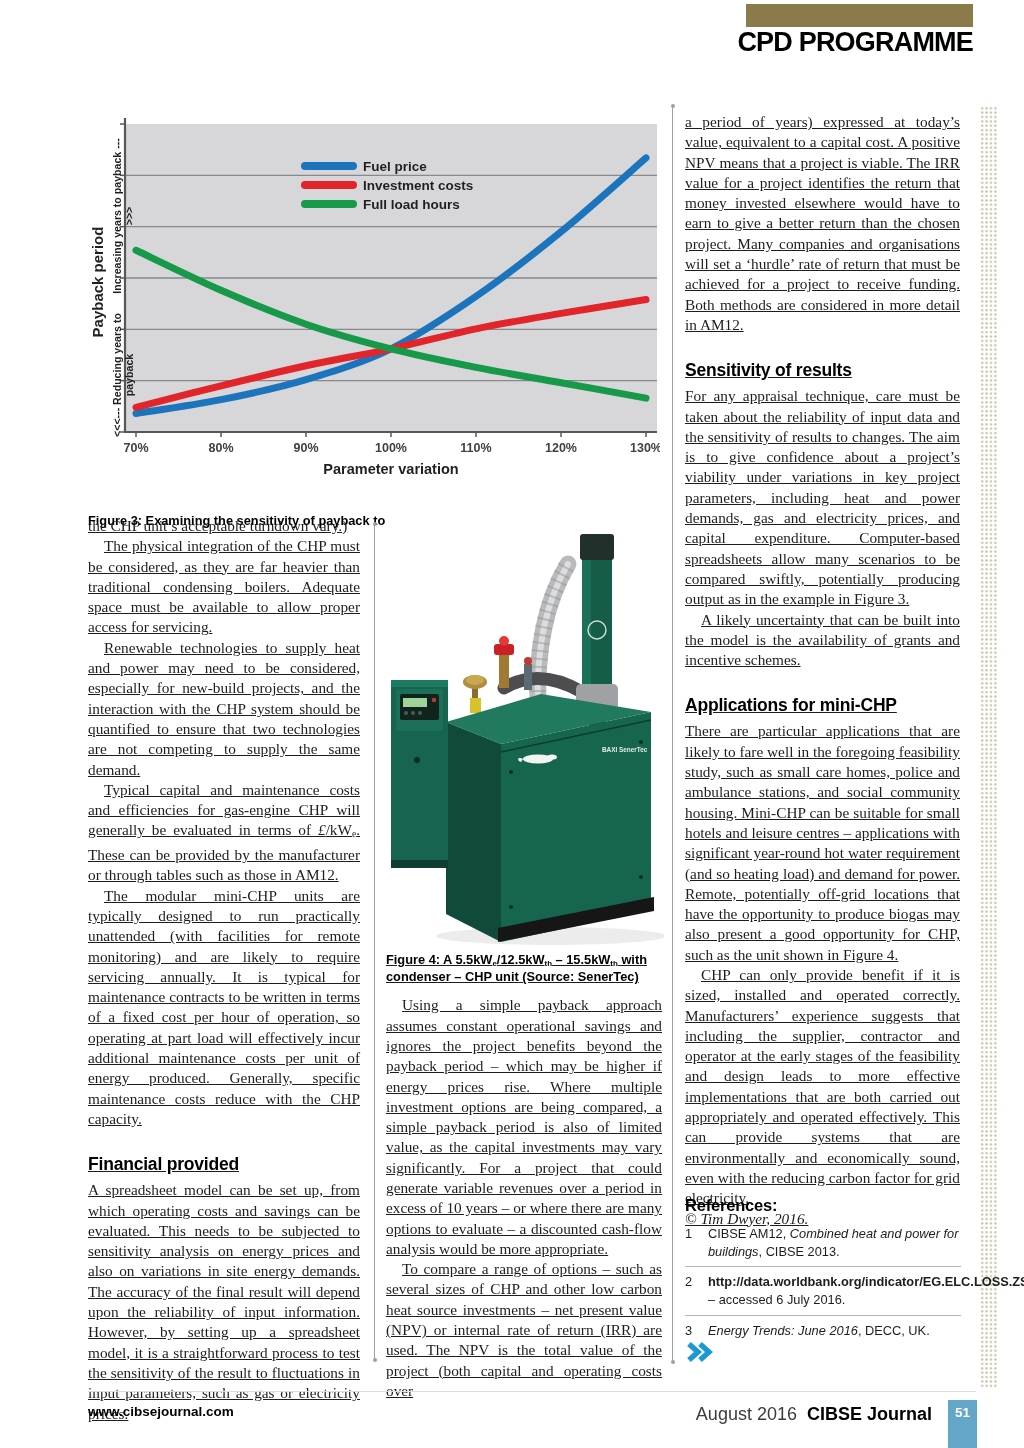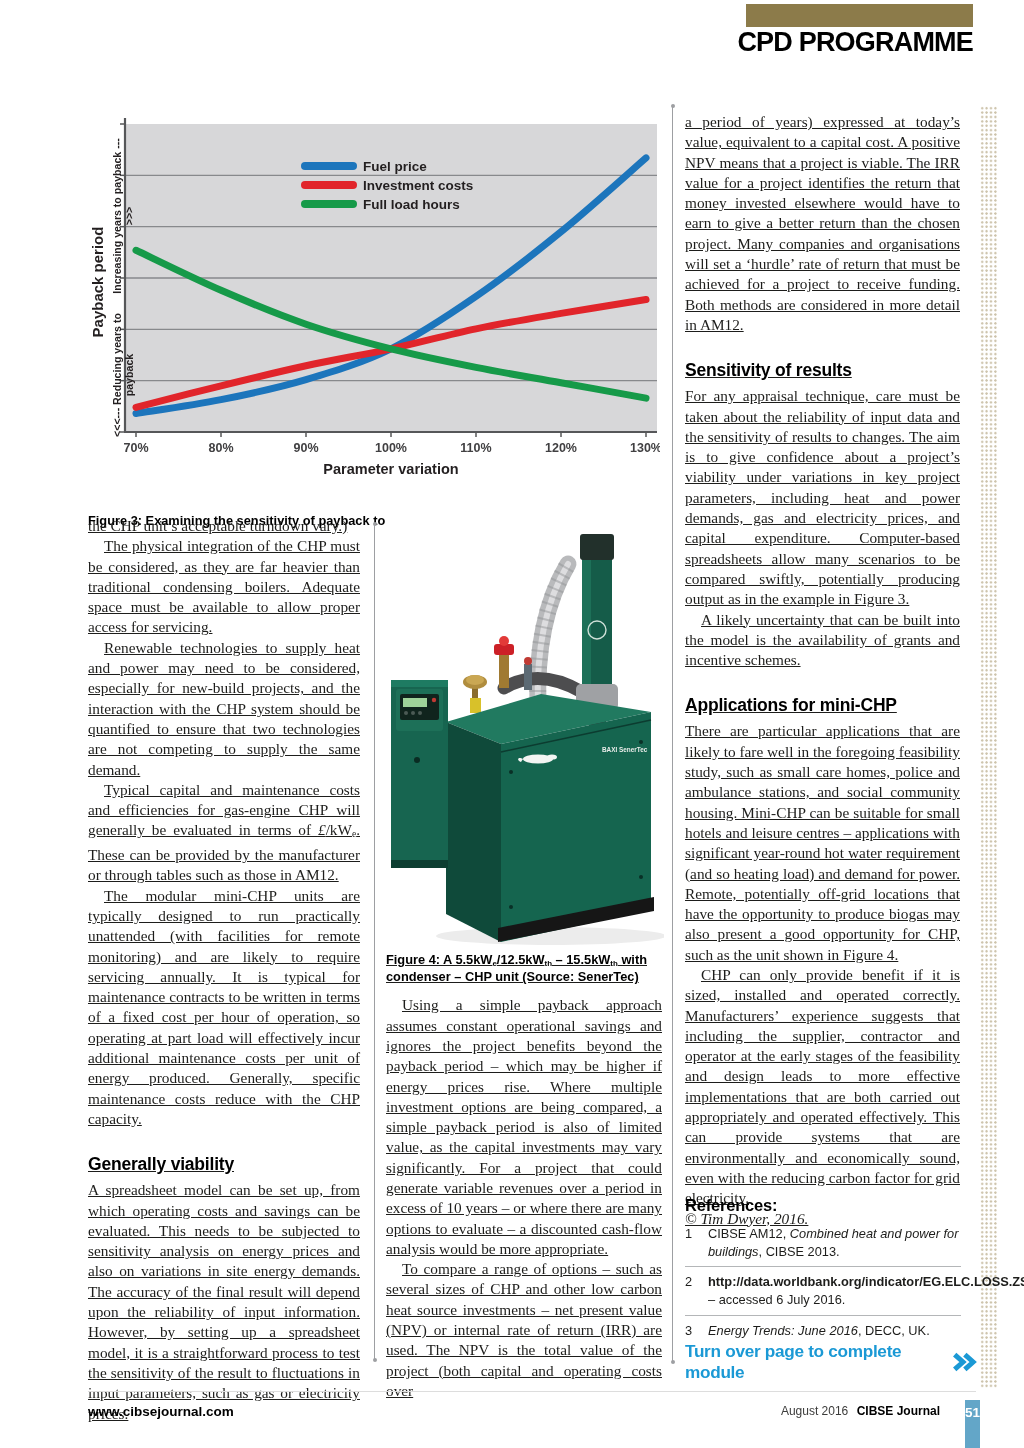--- a/index.html
+++ b/index.html
@@ -64,26 +64,26 @@
 
   
   #turnover{position:absolute;left:685px;top:1341px;width:292px;display:flex;align-items:center;gap:8px;}
   #turnover-label{font-family:"Liberation Sans",sans-serif;font-weight:700;font-size:17.2px;
         letter-spacing:-0.3px;color:#1b99d5;}
 
   
   #footer-rule{position:absolute;left:88px;top:1391px;width:888px;height:1px;background:#dddddd;}
   #footer-site{position:absolute;left:88px;top:1404px;font-family:"Liberation Sans",sans-serif;
         font-weight:700;font-size:13.5px;color:#000;}
-  #footer-right{position:absolute;right:84px;top:1404px;font-family:"Liberation Sans",sans-serif;
-        font-size:12px;color:#3c3c3b;white-space:nowrap;text-align:right;}
+  #footer-right{position:absolute;right:92px;top:1404px;font-family:"Liberation Sans",sans-serif;
+        font-size:18px;color:#3c3c3b;white-space:nowrap;text-align:right;}
   #footer-right .journal{font-weight:700;color:#000;margin-left:5px;}
-  #page-box{position:absolute;left:948px;top:1400px;width:15px;height:48px;background:#63a6c8;
+  #page-box{position:absolute;left:948px;top:1400px;width:29px;height:48px;background:#63a6c8;
         font-family:"Liberation Sans",sans-serif;font-weight:700;font-size:13.5px;color:#fff;
-        text-align:center;padding-top:5px;box-sizing:border-box;margin-left:17px;}
+        text-align:center;padding-top:5px;box-sizing:border-box;}
 </style>
 </head>
 <body>
 
 <div id="page">
 
   <div id="gold-bar"></div>
   <div id="kicker">CPD PROGRAMME</div>
 
   <div id="figure3">
@@ -137,21 +137,21 @@
   <div id="rule-1" class="colrule"></div>
   <div id="rule-2" class="colrule"></div>
   <div id="dotted-strip"></div>
 
   <div id="col-left" class="col">
     <p class="body-p">the CHP unit’s acceptable turndown vary.)</p>
     <p class="body-p indent">The physical integration of the CHP must be considered, as they are far heavier than traditional condensing boilers. Adequate space must be available to allow proper access for servicing.</p>
     <p class="body-p indent">Renewable technologies to supply heat and power may need to be considered, especially for new-build projects, and the interaction with the CHP system should be quantified to ensure that two technologies are not competing to supply the same demand.</p>
     <p class="body-p indent"><span>Typical capital and maintenance costs and efficiencies for gas-engine CHP will generally be evaluated in terms of </span><span class="seg-i">£</span><span>/kW</span><span class="seg-sub">e</span><span>. These can be provided by the manufacturer or through tables such as those in AM12.</span></p>
     <p class="body-p indent">The modular mini-CHP units are typically designed to run practically unattended (with facilities for remote monitoring) and are likely to require servicing annually. It is typical for maintenance contracts to be written in terms of a fixed cost per hour of operation, so operating at part load will effectively incur additional maintenance costs per unit of energy produced. Generally, specific maintenance costs reduce with the CHP capacity.</p>
-    <h2 class="section-heading">Generally viability</h2>
+    <h2 class="section-heading">Financial provided</h2>
     <p class="body-p">A spreadsheet model can be set up, from which operating costs and savings can be evaluated. This needs to be subjected to sensitivity analysis on energy prices and also on variations in site energy demands. The accuracy of the final result will depend upon the reliability of input information. However, by setting up a spreadsheet model, it is a straightforward process to test the sensitivity of the result to fluctuations in input parameters, such as gas or electricity prices.</p>
   </div>
 
   <div id="figure4">
     <svg width="278" height="436" viewBox="0 0 278 436">
       <ellipse cx="165" cy="424" rx="115" ry="9" fill="#ececec"></ellipse>
 
       <g>
         <rect x="196" y="30" width="30" height="165" rx="4" fill="#155c49"></rect>
         <rect x="196" y="30" width="9" height="165" fill="#1d7058"></rect>
@@ -239,21 +239,20 @@
       <span class="ref-num">2</span>
       <span><span class="seg-b">http://data.worldbank.org/indicator/EG.ELC.LOSS.ZS</span><span> – accessed 6 July 2016.</span></span>
     </div>
     <div class="ref-item">
       <span class="ref-num">3</span>
       <span><span class="seg-i">Energy Trends: June 2016</span><span>, DECC, UK.</span></span>
     </div>
   </div>
 
   <div id="turnover">
-    <span id="turnover-label">Turn over page to complete module</span>
     <svg width="28" height="22" viewBox="0 0 28 22">
       <path d="M4 3 L13 11 L4 19" stroke="#1b99d5" stroke-width="5.4" fill="none"></path>
       <path d="M15 3 L24 11 L15 19" stroke="#1b99d5" stroke-width="5.4" fill="none"></path>
     </svg>
   </div>
 
   <div id="footer-rule"></div>
   <div id="footer-site">www.cibsejournal.com</div>
   <div id="footer-right">
     <span>August 2016</span>

